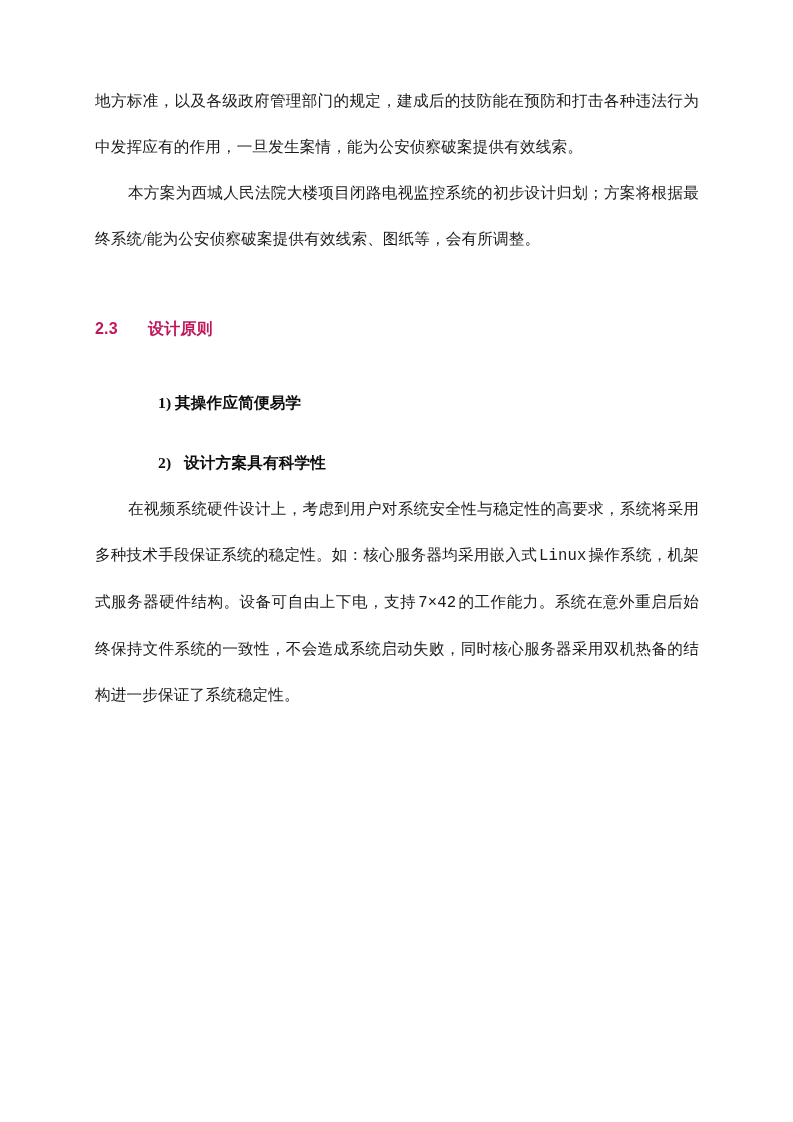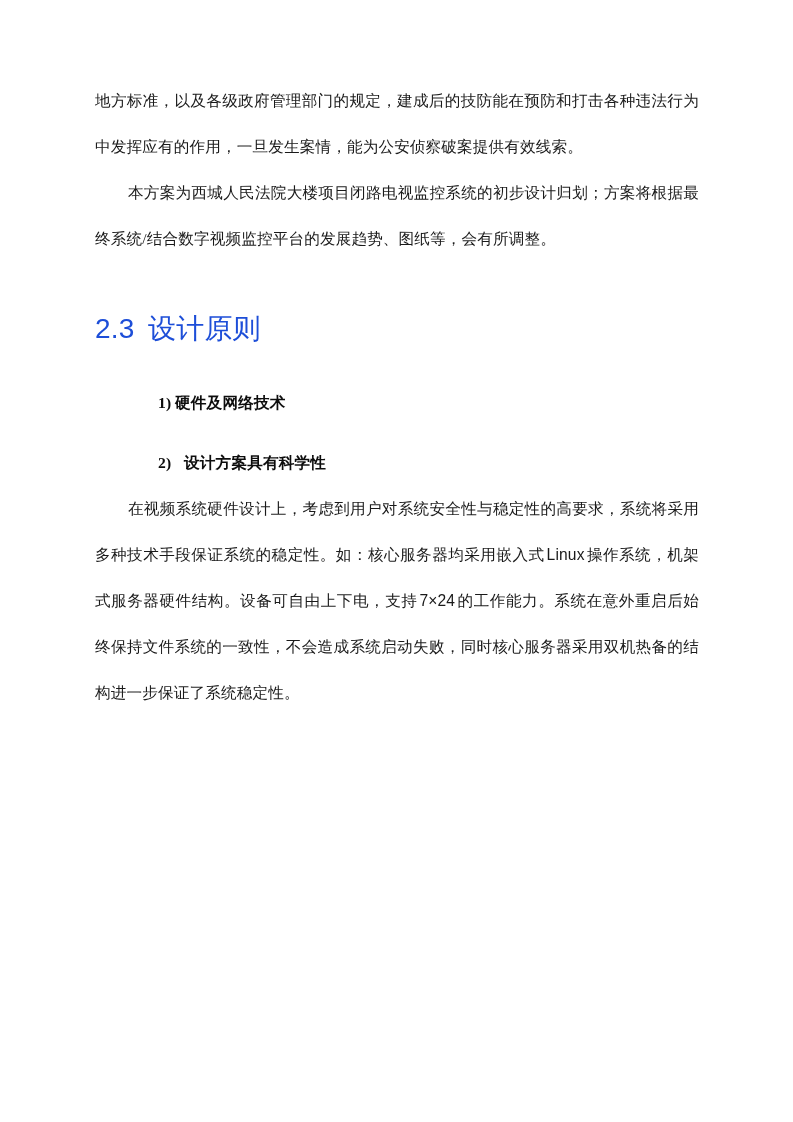--- a/index.html
+++ b/index.html
@@ -45,24 +45,24 @@
   }
   .para.indent {
     text-indent: 33px;
   }
 
   
   .h2 {
     margin: 0;
     padding: 0;
     font-family: "Liberation Sans", "DejaVu Sans", sans-serif;
-    font-weight: normal;
-    font-size: 28px;
+    font-weight: bold;
+    font-size: 16px;
     line-height: 46px;
-    color: #1d4ed8;
+    color: #be185d;
     letter-spacing: 0.2px;
   }
   .h2 .num {
     display: inline-block;
     width: 53px;
   }
 
   
   .h3 {
     margin: 0;
@@ -84,46 +84,46 @@
   .h3 .marker.narrow {
     min-width: 17px;
   }
 
   
   .gap-sm { height: 14px; }
   .gap-lg { height: 44px; }
 
   
   .latin {
-    font-family: Liberation Sans, sans-serif;
+    font-family: Liberation Mono, monospace;
     padding: 0 2px;
   }
 </style>
 </head>
 <body>
 
 <div class="page">
   <div class="content">
 
     <p class="para">地方标准，以及各级政府管理部门的规定，建成后的技防能在预防和打击各种违法行为中发挥应有的作用，一旦发生案情，能为公安侦察破案提供有效线索。</p>
 
-    <p class="para indent">本方案为西城人民法院大楼项目闭路电视监控系统的初步设计归划；方案将根据最终系统/结合数字视频监控平台的发展趋势、图纸等，会有所调整。</p>
+    <p class="para indent">本方案为西城人民法院大楼项目闭路电视监控系统的初步设计归划；方案将根据最终系统/能为公安侦察破案提供有效线索、图纸等，会有所调整。</p>
 
     <div class="gap-lg"></div>
 
     <h2 class="h2"><span class="num">2.3</span><span>设计原则</span></h2>
 
     <div class="gap-sm"></div>
 
 
     <div class="gap-sm"></div>
 
-    <h3 class="h3"><span class="marker narrow">1)</span><span>硬件及网络技术</span></h3>
+    <h3 class="h3"><span class="marker narrow">1)</span><span>其操作应简便易学</span></h3>
 
 
     <div class="gap-sm"></div>
 
     <h3 class="h3"><span class="marker wide">2)</span><span>设计方案具有科学性</span></h3>
 
-    <p class="para indent"><span>在视频系统硬件设计上，考虑到用户对系统安全性与稳定性的高要求，系统将采用多种技术手段保证系统的稳定性。如：核心服务器均采用嵌入式</span><span class="latin">Linux</span><span>操作系统，机架式服务器硬件结构。设备可自由上下电，支持</span><span class="latin">7×24</span><span>的工作能力。系统在意外重启后始终保持文件系统的一致性，不会造成系统启动失败，同时核心服务器采用双机热备的结构进一步保证了系统稳定性。</span></p>
+    <p class="para indent"><span>在视频系统硬件设计上，考虑到用户对系统安全性与稳定性的高要求，系统将采用多种技术手段保证系统的稳定性。如：核心服务器均采用嵌入式</span><span class="latin">Linux</span><span>操作系统，机架式服务器硬件结构。设备可自由上下电，支持</span><span class="latin">7×42</span><span>的工作能力。系统在意外重启后始终保持文件系统的一致性，不会造成系统启动失败，同时核心服务器采用双机热备的结构进一步保证了系统稳定性。</span></p>
 
   </div>
 </div>
 
 </body></html>

